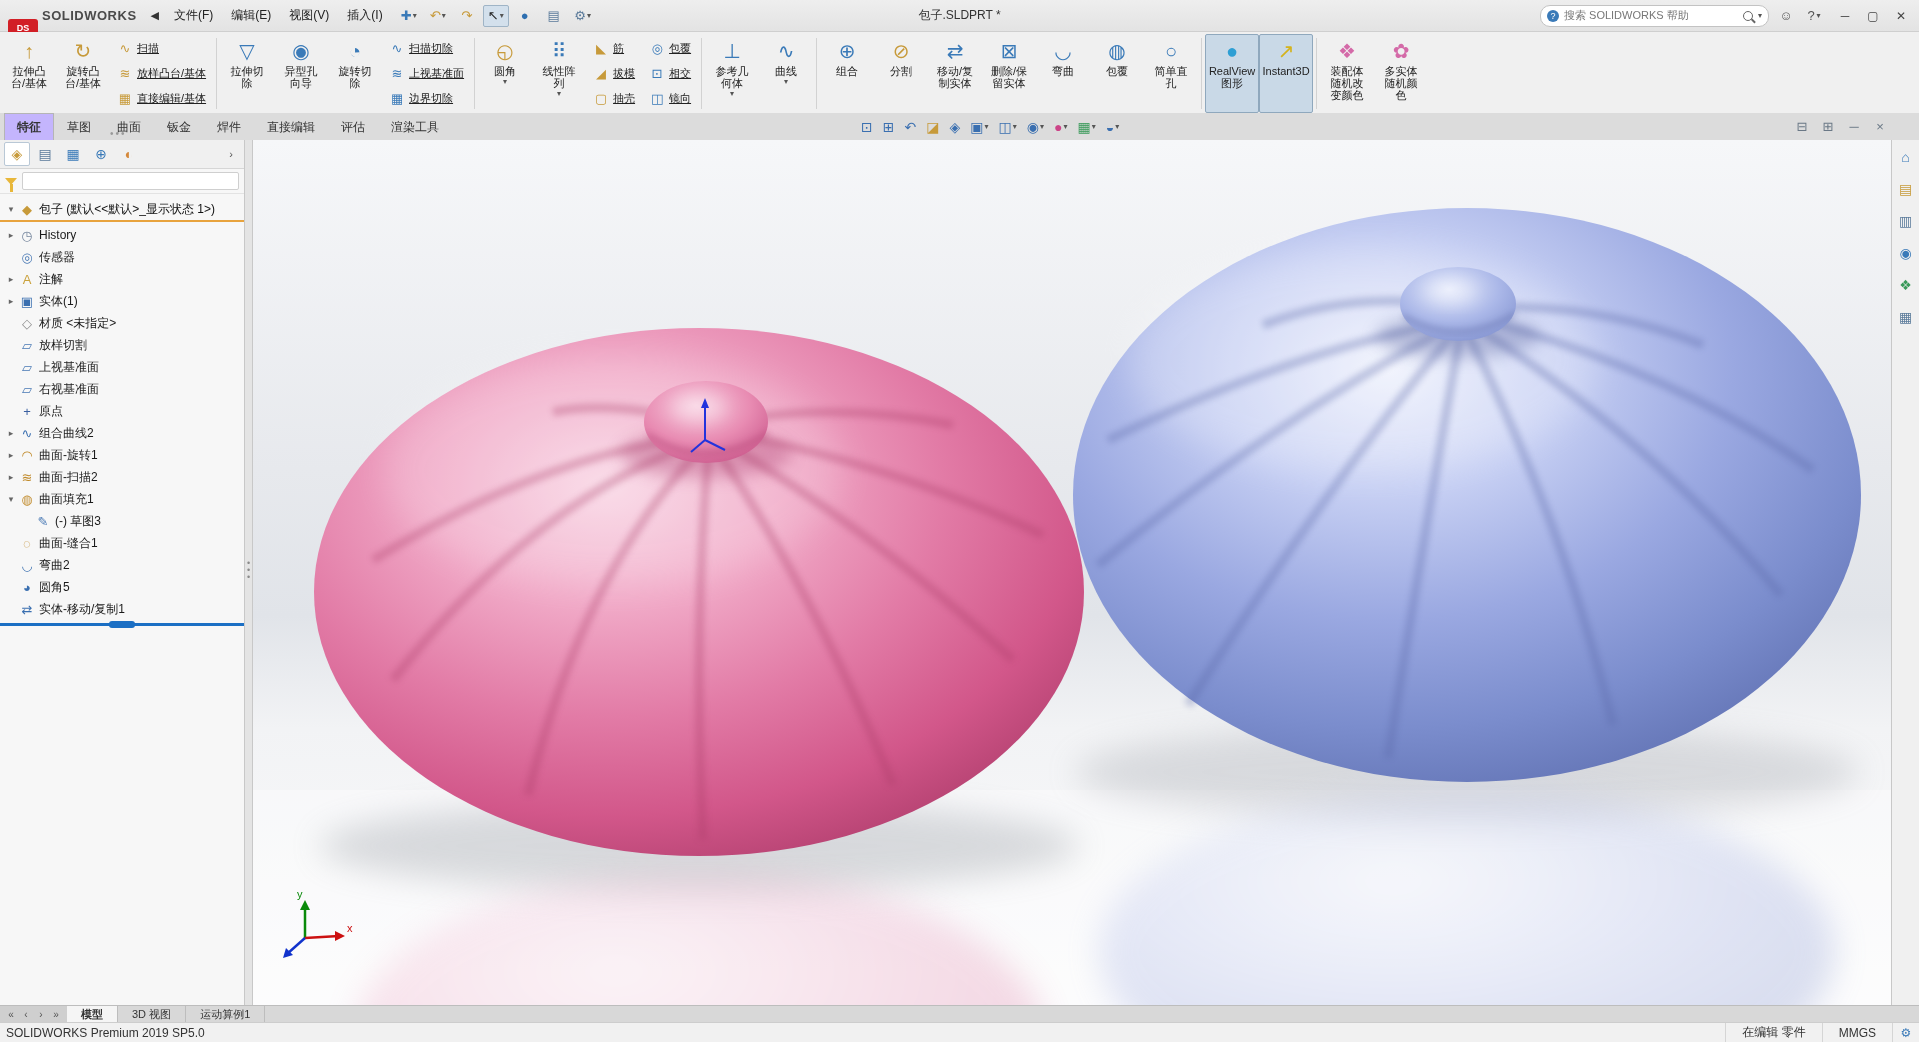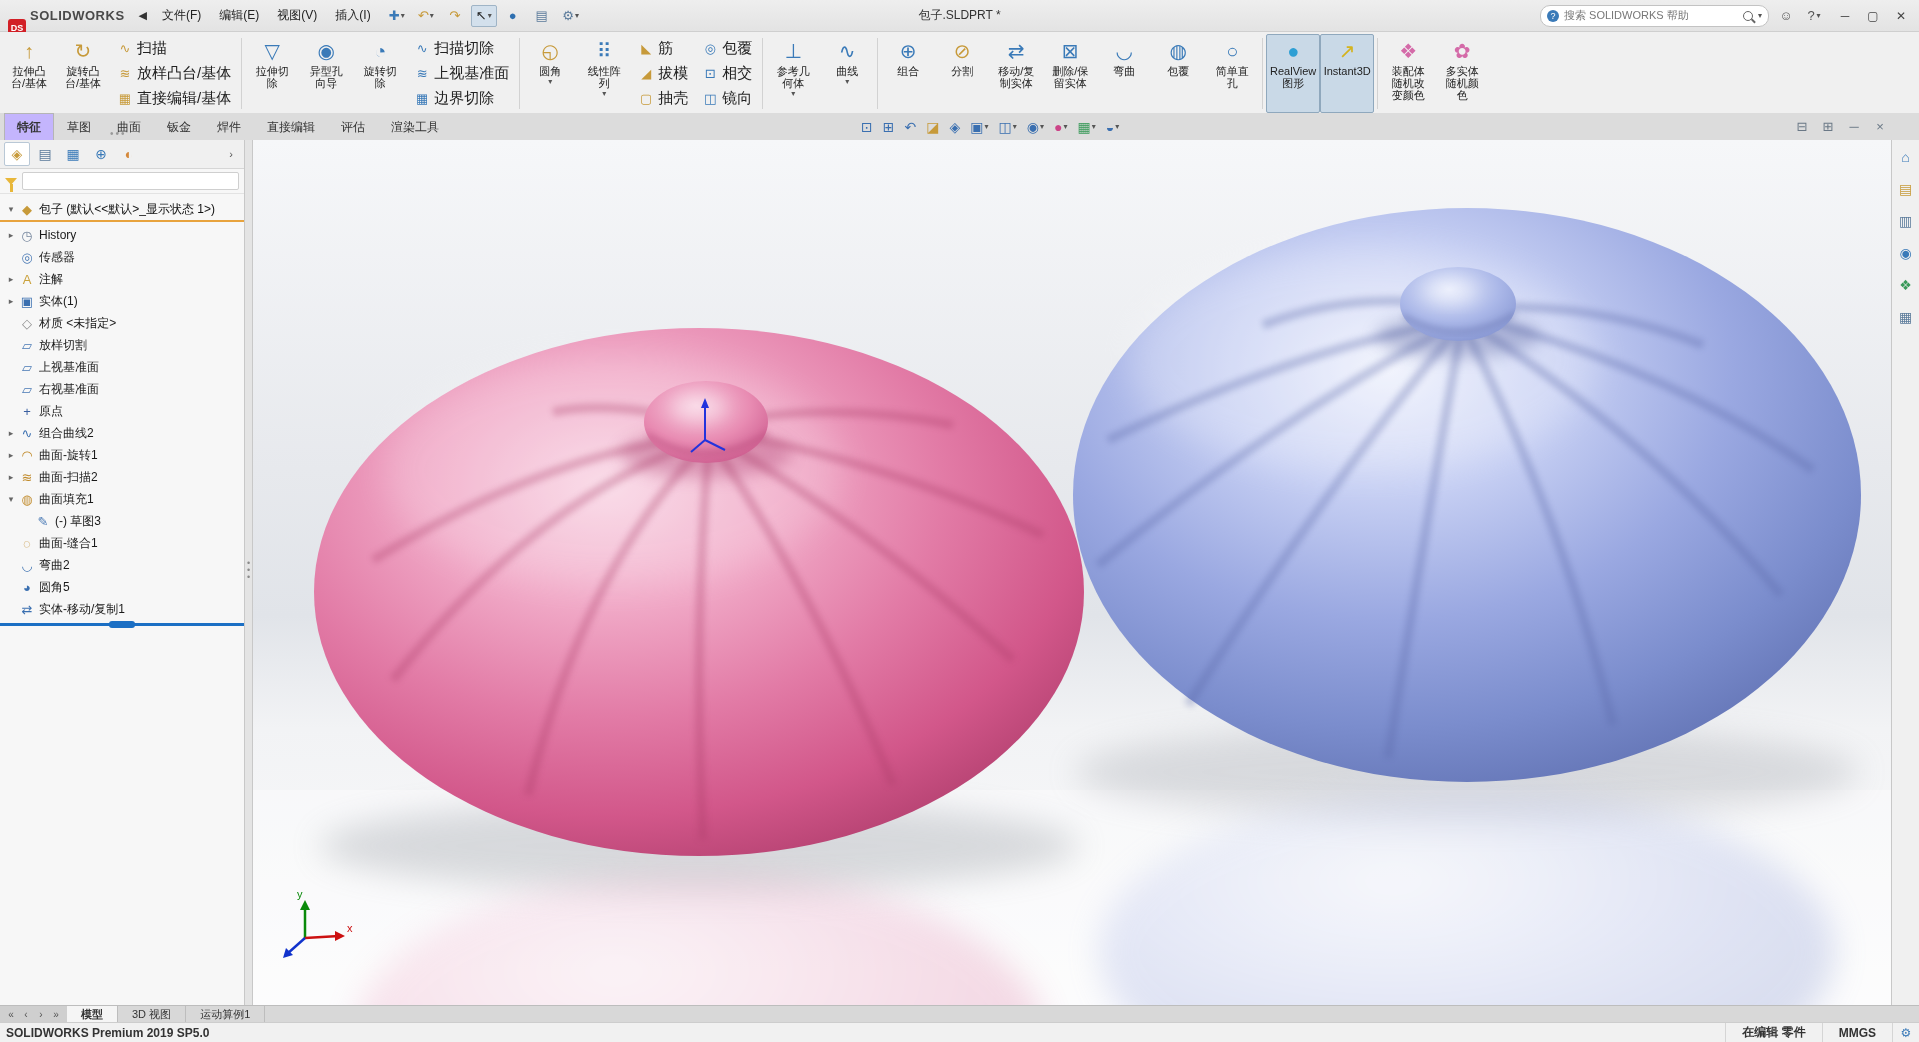--- a/index.html
+++ b/index.html
@@ -4,21 +4,21 @@
 <style>
   html,body{margin:0;padding:0;}
   body{width:1919px;height:1042px;overflow:hidden;font-family:"Liberation Sans","DejaVu Sans",sans-serif;
        background:#f0f0f0;position:relative;font-size:12px;color:#222;-webkit-font-smoothing:antialiased;}
   .abs{position:absolute;}
 
   
   #titlebar{left:0;top:0;width:1919px;height:31px;background:linear-gradient(#eeeeee,#e3e3e3);
             border-bottom:1px solid #cfcfcf;display:flex;align-items:center;}
   #brand{display:flex;align-items:center;gap:4px;padding:0 8px;}
-  #brand .dslogo{width:18px;height:18px;background:#d21f26;color:#fff;font-weight:bold;font-size:9px;
+  #brand .dslogo{width:30px;height:18px;background:#d21f26;color:#fff;font-weight:bold;font-size:9px;
                  display:flex;align-items:center;justify-content:center;border-radius:3px;margin-top:24px;}
   #brand .bname{font-weight:bold;color:#4a4a4a;font-size:13px;letter-spacing:.5px;}
   #back-arrow{color:#333;font-size:11px;padding:0 6px;}
   #menubar{display:flex;align-items:center;}
   .menu-item{padding:4px 9px;color:#222;cursor:default;}
   #quick-icons{display:flex;align-items:center;gap:3px;margin-left:4px;}
   .ticon{min-width:20px;height:20px;display:flex;align-items:center;justify-content:center;
          font-size:13px;border:1px solid transparent;border-radius:2px;padding:0 2px;}
   .ticon.pressed{background:#d3e0ec;border-color:#9fb4c6;}
   .ticon .dd{font-size:8px;color:#555;margin-left:1px;}
@@ -42,21 +42,21 @@
   .rsep{width:1px;background:#d2d2d2;margin:4px 3px;}
   .rlarge{width:50px;display:flex;flex-direction:column;align-items:center;justify-content:flex-start;
           padding:4px 1px 2px;border:1px solid transparent;border-radius:2px;position:relative;}
   .rlarge.pressed{background:#c9d9e7;border-color:#8fa8bd;}
   .ricon{font-size:20px;line-height:24px;height:26px;}
   .rlabel{font-size:11px;line-height:12px;text-align:center;white-space:pre-line;color:#222;}
   .rdd{font-size:8px;color:#555;line-height:8px;margin-top:1px;}
   .rstack{display:flex;flex-direction:column;justify-content:flex-start;padding:3px 2px;gap:1px;}
   .rsmall{display:flex;align-items:center;gap:4px;height:22px;padding:0 4px;border:1px solid transparent;border-radius:2px;white-space:nowrap;}
   .rsicon{font-size:13px;width:16px;text-align:center;}
-  .rslabel{font-size:15px;color:#222;}
+  .rslabel{font-size:11px;color:#222;text-decoration:underline;}
 
   
   #tabrow{left:0;top:113px;width:1919px;height:27px;background:#dcdcdc;border-bottom:1px solid #bfbfbf;
           display:flex;align-items:flex-end;}
   #cm-tabs{display:flex;align-items:flex-end;padding-left:4px;height:100%;}
   .cmtab{padding:5px 12px 4px;font-size:12px;color:#333;border:1px solid transparent;border-bottom:none;}
   .cmtab.active{background:#c4b5fd;border-color:#b5b5b5;font-weight:bold;}
   #headsup{position:absolute;left:858px;top:2px;display:flex;align-items:center;gap:4px;height:23px;}
   .huicon{display:flex;align-items:center;gap:1px;padding:2px 3px;border-radius:2px;}
   .hug{font-size:14px;}
@@ -101,21 +101,21 @@
   
   #btabs{left:0;top:1005px;width:1919px;height:17px;background:#d8d8d8;border-top:1px solid #bdbdbd;
          display:flex;align-items:stretch;font-size:11px;}
   #btab-nav{display:flex;align-items:center;gap:1px;padding:0 4px;background:#cfcfcf;}
   .bnav{width:14px;text-align:center;color:#555;font-size:10px;}
   .btab{padding:1px 14px;display:flex;align-items:center;border-right:1px solid #bdbdbd;color:#333;}
   .btab.active{background:#f5f5f5;font-weight:bold;}
 
   
   #statusbar{left:0;top:1022px;width:1919px;height:20px;background:#f1f1f1;border-top:1px solid #cdcdcd;
-             display:flex;align-items:center;box-sizing:border-box;font-weight:bold;}
+             display:flex;align-items:center;box-sizing:border-box;}
   #status-left{padding-left:6px;color:#333;}
   #status-right{margin-left:auto;display:flex;align-items:center;height:100%;}
   .stitem{padding:0 16px;border-left:1px solid #d5d5d5;height:100%;display:flex;align-items:center;color:#333;}
   #status-gear{width:26px;display:flex;align-items:center;justify-content:center;color:#3a7ab8;border-left:1px solid #d5d5d5;height:100%;}
 </style>
 </head>
 <body>
 
 <div class="abs" id="titlebar">
   <div id="brand">

